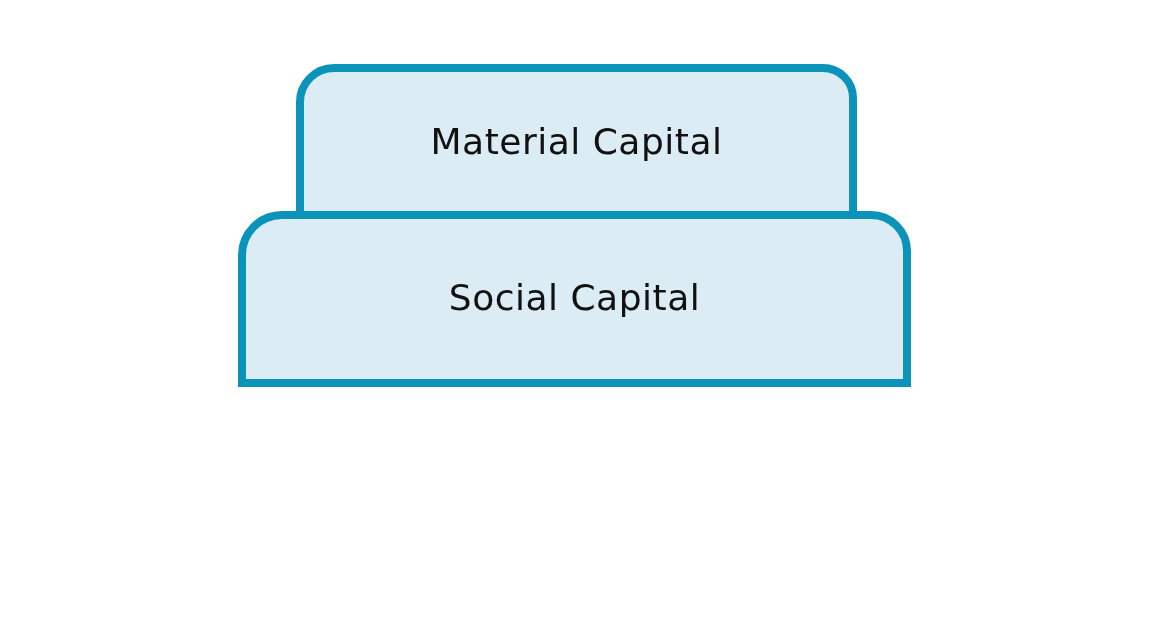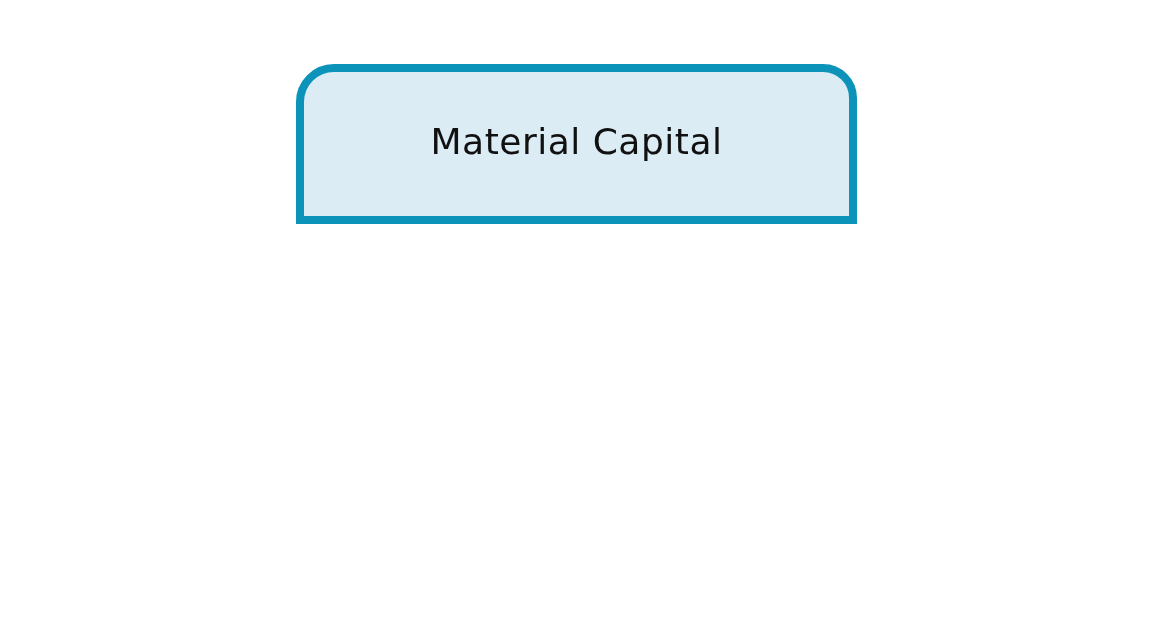--- a/index.html
+++ b/index.html
@@ -70,15 +70,18 @@
 </style>
 </head>
 <body>
 
 <div class="canvas">
 
   <div class="layer layer-top">
     <span class="layer-label">Material Capital</span>
   </div>
 
+  <div class="layer layer-middle">
+    <span class="layer-label">Social Capital</span>
+  </div>
 
 
 </div>
 
 </body></html>

